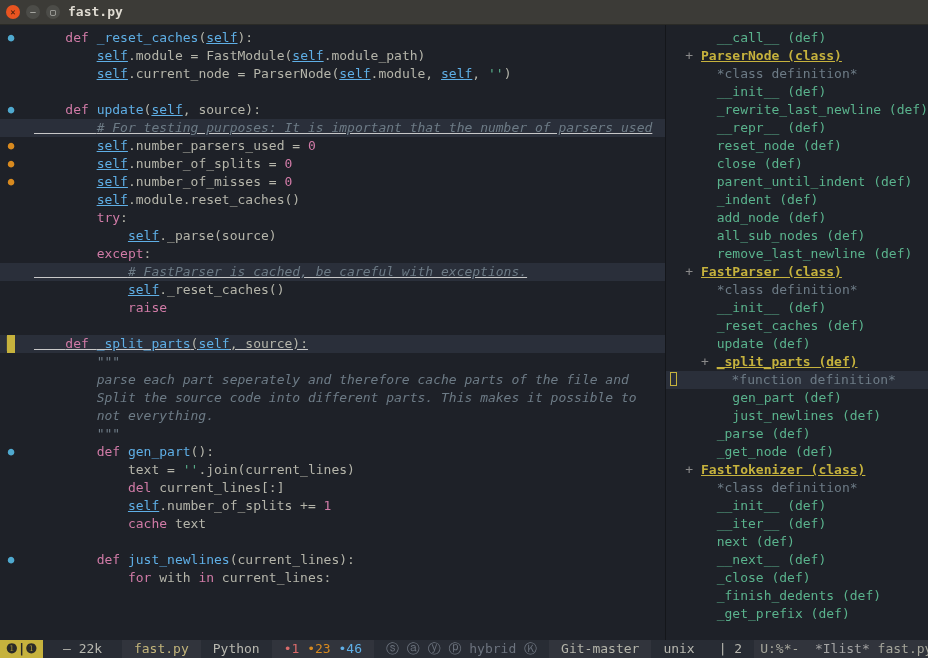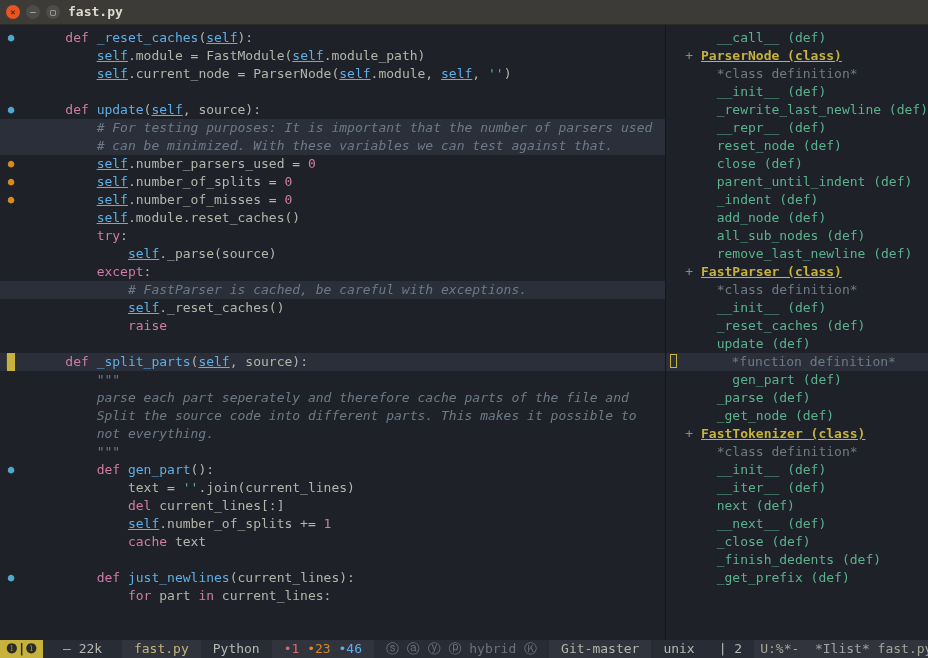--- a/index.html
+++ b/index.html
@@ -53,21 +53,21 @@
   flex: 1;
   background: #1e2128;
   border-left: 1px solid #14161a;
   padding: 4px 0;
 }
 .line {
   display: flex;
   height: 18px;
   white-space: pre;
 }
-.line.hl { background: #2a2f3a; }
+.line.hl { background: #2a2f3a; text-decoration: underline; }
 .gutter {
   width: 22px;
   display: flex;
   align-items: center;
   justify-content: center;
   flex-shrink: 0;
 }
 .g-bullet { color: #4fa9cf; font-size: 11px; }
 .g-orange { color: #d88a1f; font-size: 11px; }
 .g-yellowbar {
@@ -154,21 +154,20 @@
 </div>
 
 <div class="main">
   <div class="editor" id="editor">
       <div class="line"><div class="gutter"><span class="g-bullet">●</span></div><div class="code">    <span class="kw">def </span><span class="fn">_reset_caches</span><span class="punct">(</span><span class="self">self</span><span class="punct">):</span></div></div>
       <div class="line"><div class="gutter"></div><div class="code">        <span class="self">self</span><span class="punct">.module = FastModule(</span><span class="self">self</span><span class="punct">.module_path)</span></div></div>
       <div class="line"><div class="gutter"></div><div class="code">        <span class="self">self</span><span class="punct">.current_node = ParserNode(</span><span class="self">self</span><span class="punct">.module, </span><span class="self">self</span><span class="punct">, </span><span class="str">''</span><span class="punct">)</span></div></div>
       <div class="line"><div class="gutter"></div><div class="code"></div></div>
       <div class="line"><div class="gutter"><span class="g-bullet">●</span></div><div class="code">    <span class="kw">def </span><span class="fn">update</span><span class="punct">(</span><span class="self">self</span><span class="punct">, source):</span></div></div>
       <div class="line hl"><div class="gutter"></div><div class="code">        <span class="comment"># For testing purposes: It is important that the number of parsers used</span></div></div>
-      <div class="line hl"><div class="gutter"></div><div class="code">        <span class="comment"># can be minimized. With these variables we can test against that.</span></div></div>
       <div class="line"><div class="gutter"><span class="g-orange">●</span></div><div class="code">        <span class="self">self</span><span class="punct">.number_parsers_used = </span><span class="num">0</span></div></div>
       <div class="line"><div class="gutter"><span class="g-orange">●</span></div><div class="code">        <span class="self">self</span><span class="punct">.number_of_splits = </span><span class="num">0</span></div></div>
       <div class="line"><div class="gutter"><span class="g-orange">●</span></div><div class="code">        <span class="self">self</span><span class="punct">.number_of_misses = </span><span class="num">0</span></div></div>
       <div class="line"><div class="gutter"></div><div class="code">        <span class="self">self</span><span class="punct">.module.reset_caches()</span></div></div>
       <div class="line"><div class="gutter"></div><div class="code">        <span class="kw">try</span><span class="punct">:</span></div></div>
       <div class="line"><div class="gutter"></div><div class="code">            <span class="self">self</span><span class="punct">._parse(source)</span></div></div>
       <div class="line"><div class="gutter"></div><div class="code">        <span class="kw">except</span><span class="punct">:</span></div></div>
       <div class="line hl"><div class="gutter"></div><div class="code">            <span class="comment"># FastParser is cached, be careful with exceptions.</span></div></div>
       <div class="line"><div class="gutter"></div><div class="code">            <span class="self">self</span><span class="punct">._reset_caches()</span></div></div>
       <div class="line"><div class="gutter"></div><div class="code">            <span class="kw">raise</span></div></div>
@@ -179,43 +178,45 @@
       <div class="line"><div class="gutter"></div><div class="code">        <span class="docstr">Split the source code into different parts. This makes it possible to</span></div></div>
       <div class="line"><div class="gutter"></div><div class="code">        <span class="docstr">not everything.</span></div></div>
       <div class="line"><div class="gutter"></div><div class="code">        <span class="docstr">"""</span></div></div>
       <div class="line"><div class="gutter"><span class="g-bullet">●</span></div><div class="code">        <span class="kw">def </span><span class="fn">gen_part</span><span class="punct">():</span></div></div>
       <div class="line"><div class="gutter"></div><div class="code">            <span class="punct">text = </span><span class="str">''</span><span class="punct">.join(current_lines)</span></div></div>
       <div class="line"><div class="gutter"></div><div class="code">            <span class="kw">del</span><span class="punct"> current_lines[:]</span></div></div>
       <div class="line"><div class="gutter"></div><div class="code">            <span class="self">self</span><span class="punct">.number_of_splits += </span><span class="num">1</span></div></div>
       <div class="line"><div class="gutter"></div><div class="code">            <span class="kw">cache</span><span class="punct"> text</span></div></div>
       <div class="line"><div class="gutter"></div><div class="code"></div></div>
       <div class="line"><div class="gutter"><span class="g-bullet">●</span></div><div class="code">        <span class="kw">def </span><span class="fn">just_newlines</span><span class="punct">(current_lines):</span></div></div>
-      <div class="line"><div class="gutter"></div><div class="code">            <span class="kw">for</span><span class="punct"> part </span><span class="kw">in</span><span class="punct"> current_lines:</span></div></div>
+      <div class="line"><div class="gutter"></div><div class="code">            <span class="kw">for</span><span class="punct"> with </span><span class="kw">in</span><span class="punct"> current_lines:</span></div></div>
     </div>
   <div class="outline" id="outline">
       <div class="oline">      <span class="def">__call__ </span><span class="def">(def)</span></div>
       <div class="oline">  <span class="plus">+ </span><span class="lvl1">ParserNode (class)</span></div>
       <div class="oline">      <span class="starred">*class definition*</span></div>
       <div class="oline">      <span class="def">__init__ </span><span class="def">(def)</span></div>
       <div class="oline">      <span class="def">_rewrite_last_newline </span><span class="def">(def)</span></div>
       <div class="oline">      <span class="def">__repr__ </span><span class="def">(def)</span></div>
       <div class="oline">      <span class="def">reset_node </span><span class="def">(def)</span></div>
       <div class="oline">      <span class="def">close </span><span class="def">(def)</span></div>
       <div class="oline">      <span class="def">parent_until_indent </span><span class="def">(def)</span></div>
       <div class="oline">      <span class="def">_indent </span><span class="def">(def)</span></div>
       <div class="oline">      <span class="def">add_node </span><span class="def">(def)</span></div>
       <div class="oline">      <span class="def">all_sub_nodes </span><span class="def">(def)</span></div>
       <div class="oline">      <span class="def">remove_last_newline </span><span class="def">(def)</span></div>
       <div class="oline">  <span class="plus">+ </span><span class="lvl1">FastParser (class)</span></div>
       <div class="oline">      <span class="starred">*class definition*</span></div>
       <div class="oline">      <span class="def">__init__ </span><span class="def">(def)</span></div>
       <div class="oline">      <span class="def">_reset_caches </span><span class="def">(def)</span></div>
       <div class="oline">      <span class="def">update </span><span class="def">(def)</span></div>
+      <div class="oline">    <span class="plus">+ </span><span class="lvl1m">_split_parts (def)</span></div>
       <div class="oline hl"><span class="cur"></span>       <span class="starred">*function definition*</span></div>
       <div class="oline">        <span class="def">gen_part </span><span class="def">(def)</span></div>
+      <div class="oline">        <span class="def">just_newlines </span><span class="def">(def)</span></div>
       <div class="oline">      <span class="def">_parse </span><span class="def">(def)</span></div>
       <div class="oline">      <span class="def">_get_node </span><span class="def">(def)</span></div>
       <div class="oline">  <span class="plus">+ </span><span class="lvl1">FastTokenizer (class)</span></div>
       <div class="oline">      <span class="starred">*class definition*</span></div>
       <div class="oline">      <span class="def">__init__ </span><span class="def">(def)</span></div>
       <div class="oline">      <span class="def">__iter__ </span><span class="def">(def)</span></div>
       <div class="oline">      <span class="def">next </span><span class="def">(def)</span></div>
       <div class="oline">      <span class="def">__next__ </span><span class="def">(def)</span></div>
       <div class="oline">      <span class="def">_close </span><span class="def">(def)</span></div>
       <div class="oline">      <span class="def">_finish_dedents </span><span class="def">(def)</span></div>

